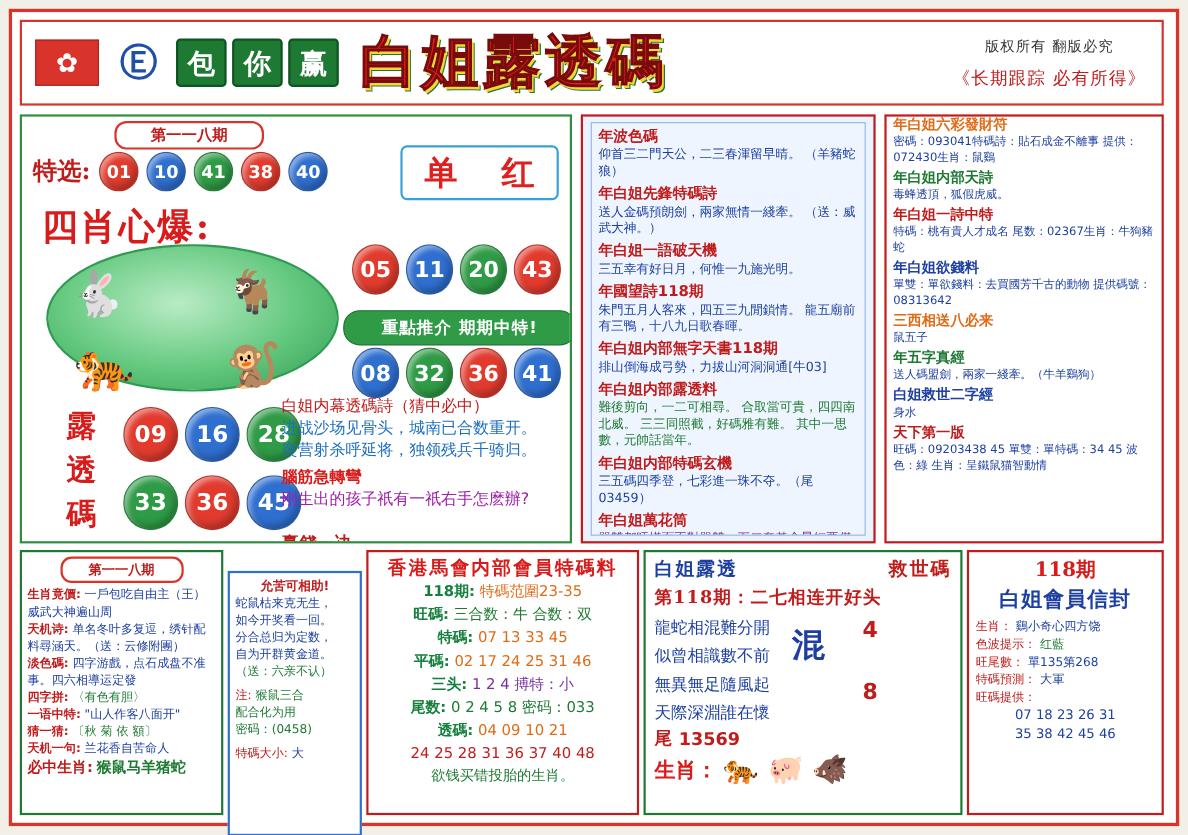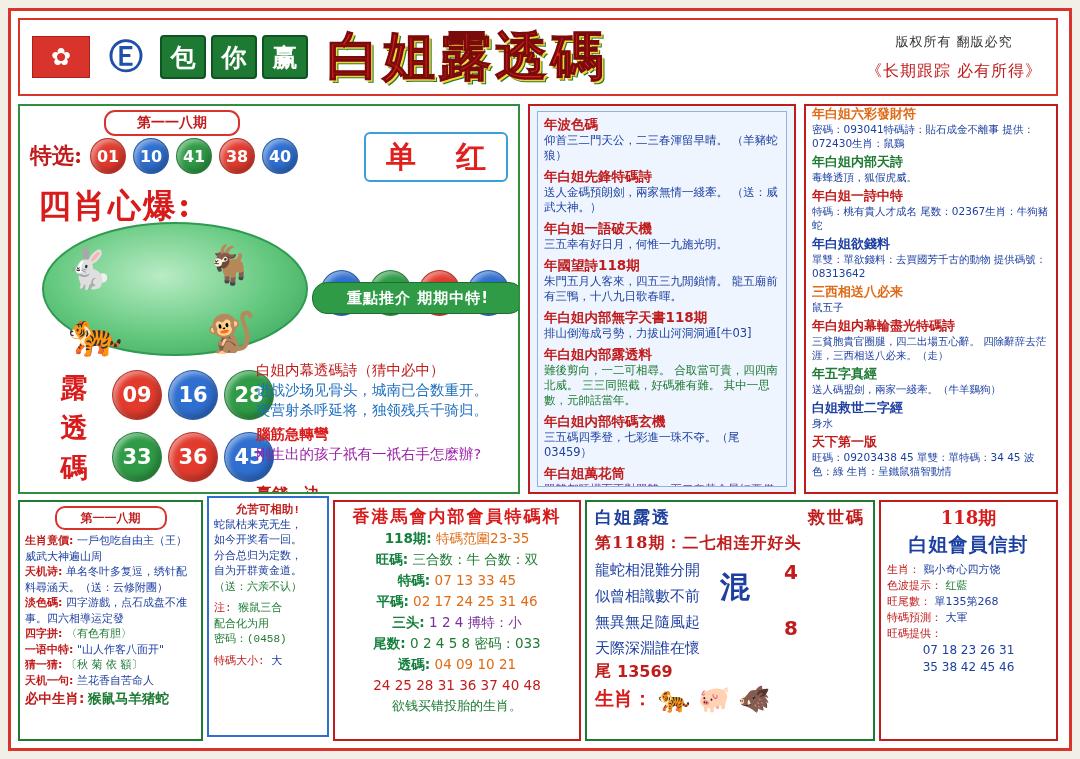--- a/index.html
+++ b/index.html
@@ -194,24 +194,24 @@
     width:108px;height:20px;margin:0 auto 3px;border:2px solid #d9342b;
     border-radius:10px;color:#c01c1c;font-size:12px;font-weight:bold;
     display:flex;align-items:center;justify-content:center;
   }
   .b1 .ln{font-size:11px;line-height:15.5px;color:#1d3fa0;}
   .b1 .k{color:#c01c1c;font-weight:bold;}
   .b1 .g{color:#1e7a33;}
   .b1 .big{color:#c01c1c;font-size:13.5px;font-weight:bold;}
 
   .b2{
-    position:absolute;left:207px;top:496px;width:122px;height:241px;
+    position:absolute;left:207px;top:519px;width:122px;height:241px;
     border:2px solid #2f6fd0;background:#fff;box-sizing:border-box;
     padding:4px 5px;overflow:hidden;
-    font-size:11px;line-height:15.5px;color:#1d3fa0;font-family:Liberation Mono, monospace;
+    font-size:11px;line-height:15.5px;color:#1d3fa0;
   }
   .b2 .hh{color:#c01c1c;font-weight:bold;text-align:center;font-size:11.5px;}
   .b2 .rd{color:#c01c1c;}
   .b2 .gr{color:#1e7a33;}
 
   .b3{
     position:absolute;left:333px;top:500px;width:248px;height:241px;
     border:2px solid #c01c1c;background:#fff;box-sizing:border-box;
     padding:3px 6px;overflow:hidden;text-align:center;
   }
@@ -305,20 +305,26 @@
 
     <div class="sx-title">四肖心爆:</div>
 
     <div class="animal-oval"></div>
     <div class="animal a-rabbit">🐇</div>
     <div class="animal a-goat">🐐</div>
     <div class="animal a-tiger">🐅</div>
     <div class="animal a-monkey">🐒</div>
 
     <div class="right-balls">
+      <div class="rb-row">
+        <div class="ball big red">05</div>
+        <div class="ball big blue">11</div>
+        <div class="ball big green">20</div>
+        <div class="ball big red">43</div>
+      </div>
       <div class="rb-row" style="margin-top:48px">
         <div class="ball big blue">08</div>
         <div class="ball big green">32</div>
         <div class="ball big red">36</div>
         <div class="ball big blue">41</div>
       </div>
     </div>
     <div class="promo">重點推介  期期中特!</div>
 
     <div class="lt-col">
@@ -412,25 +418,20 @@
 尾数：02367生肖：牛狗豬蛇</div>
     </div>
     <div class="rsec">
       <div class="h h-bl">年白姐欲錢料</div>
       <div class="b">單雙：單欲錢料：去買國芳千古的動物
 提供碼號：08313642</div>
     </div>
     <div class="rsec">
       <div class="h h-or">三西相送八必来</div>
       <div class="b">鼠五子</div>
-    </div>
-    <div class="rsec">
-      <div class="h h-rd">年白姐内幕輪盡光特碼詩</div>
-      <div class="b">三貧胞貴官圈腿，四二出場五心辭。
-四除辭辞去茫涯，三西相送八必来。（走）</div>
     </div>
     <div class="rsec">
       <div class="h h-gr">年五字真經</div>
       <div class="b">送人碼盟劍，兩家一綫牽。（牛羊鷄狗）</div>
     </div>
     <div class="rsec">
       <div class="h h-bl">白姐救世二字經</div>
       <div class="b">身水</div>
     </div>
     <div class="rsec">

